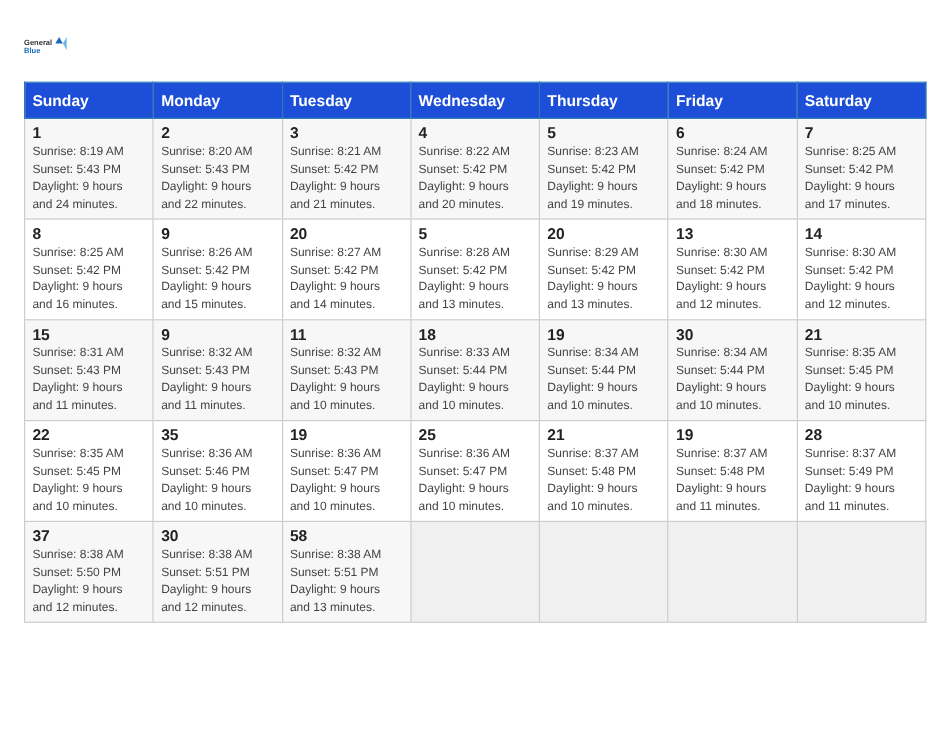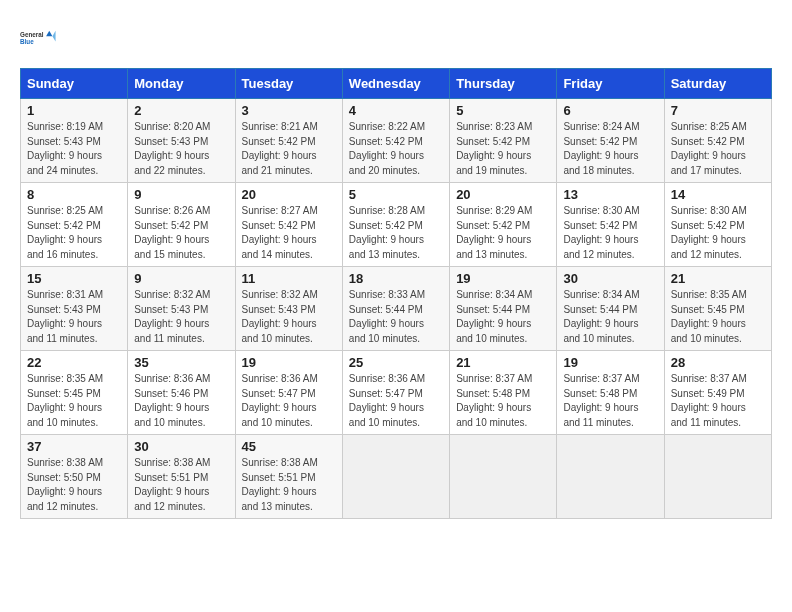--- a/index.html
+++ b/index.html
@@ -236,21 +236,21 @@
       <tr>
         <td>
           <span class="day-num">37</span>
           <div class="day-info">Sunrise: 8:38 AM<br>Sunset: 5:50 PM<br>Daylight: 9 hours and 12 minutes.</div>
         </td>
         <td>
           <span class="day-num">30</span>
           <div class="day-info">Sunrise: 8:38 AM<br>Sunset: 5:51 PM<br>Daylight: 9 hours and 12 minutes.</div>
         </td>
         <td>
-          <span class="day-num">45</span>
+          <span class="day-num">58</span>
           <div class="day-info">Sunrise: 8:38 AM<br>Sunset: 5:51 PM<br>Daylight: 9 hours and 13 minutes.</div>
         </td>
         <td class="empty-cell"></td>
         <td class="empty-cell"></td>
         <td class="empty-cell"></td>
         <td class="empty-cell"></td>
       </tr>
     </tbody>
 </table>
 

